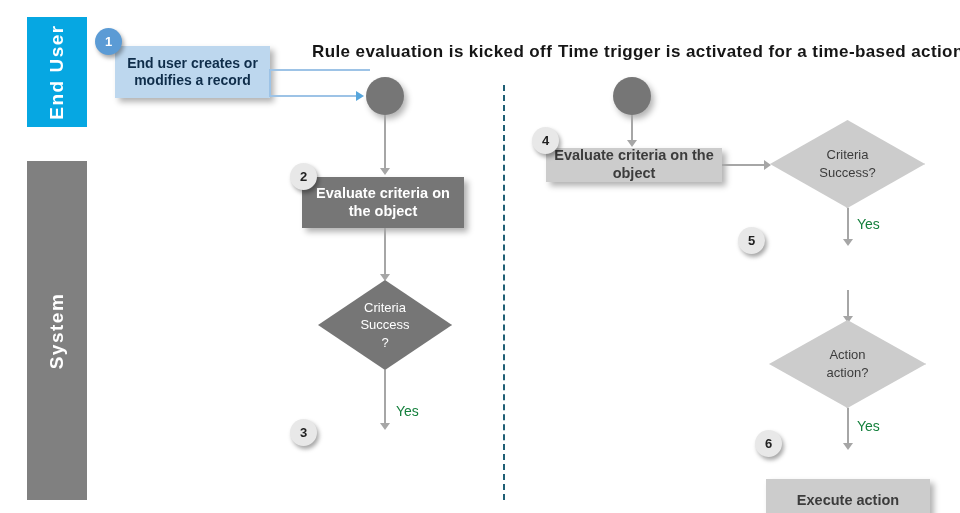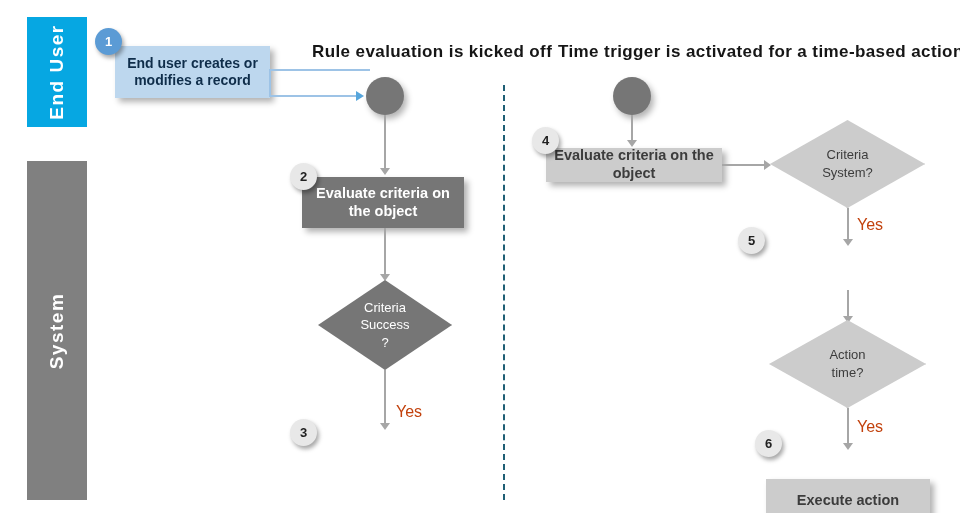--- a/index.html
+++ b/index.html
@@ -180,22 +180,22 @@
   .blue-arrow-right {
     position: absolute;
     width: 0; height: 0;
     border-top: 5px solid transparent;
     border-bottom: 5px solid transparent;
     border-left: 8px solid #57A6DC;
   }
 
   .edge-label {
     position: absolute;
-    font-size: 16px;
-    color: #c2410c;
+    font-size: 14px;
+    color: #15803d;
     white-space: nowrap;
   }
 </style>
 </head>
 <body>
 
 <div id="canvas">
 
   <div class="lane" id="lane-enduser">
     <span class="lane-label">End User</span>
@@ -265,40 +265,40 @@
     <span>4</span>
   </div>
 
   <div class="hline" style="left:722px; top:164px; width:44px;"></div>
   <div class="arrow-right" style="left:764px; top:160px;"></div>
 
   <div class="diamond-wrap" style="left:770px; top:120px; width:155px; height:88px;">
     <div class="diamond-shape diamond-light" style="clip-path: polygon(50% 0%, 100% 50%, 50% 100%, 0% 50%);"></div>
     <div class="diamond-label on-light">
       <span>Criteria</span>
-      <span>System?</span>
+      <span>Success?</span>
     </div>
   </div>
 
   <div class="vline" style="left:847px; top:208px; height:34px;"></div>
   <div class="arrow-down" style="left:843px; top:239px;"></div>
   <div class="edge-label" style="left:857px; top:216px;">Yes</div>
 
   <div class="badge badge-gray" style="left:738px; top:227px;">
     <span>5</span>
   </div>
 
   <div class="vline" style="left:847px; top:290px; height:30px;"></div>
   <div class="arrow-down" style="left:843px; top:316px;"></div>
 
   <div class="diamond-wrap" style="left:769px; top:320px; width:157px; height:88px;">
     <div class="diamond-shape diamond-light" style="clip-path: polygon(50% 0%, 100% 50%, 50% 100%, 0% 50%);"></div>
     <div class="diamond-label on-light">
       <span>Action</span>
-      <span>time?</span>
+      <span>action?</span>
     </div>
   </div>
 
   <div class="vline" style="left:847px; top:408px; height:38px;"></div>
   <div class="arrow-down" style="left:843px; top:443px;"></div>
   <div class="edge-label" style="left:857px; top:418px;">Yes</div>
 
   <div class="node box box-light" style="left:766px; top:447px; width:164px; height:43px;margin-top:32px;">
     <span>Execute action</span>
   </div>

